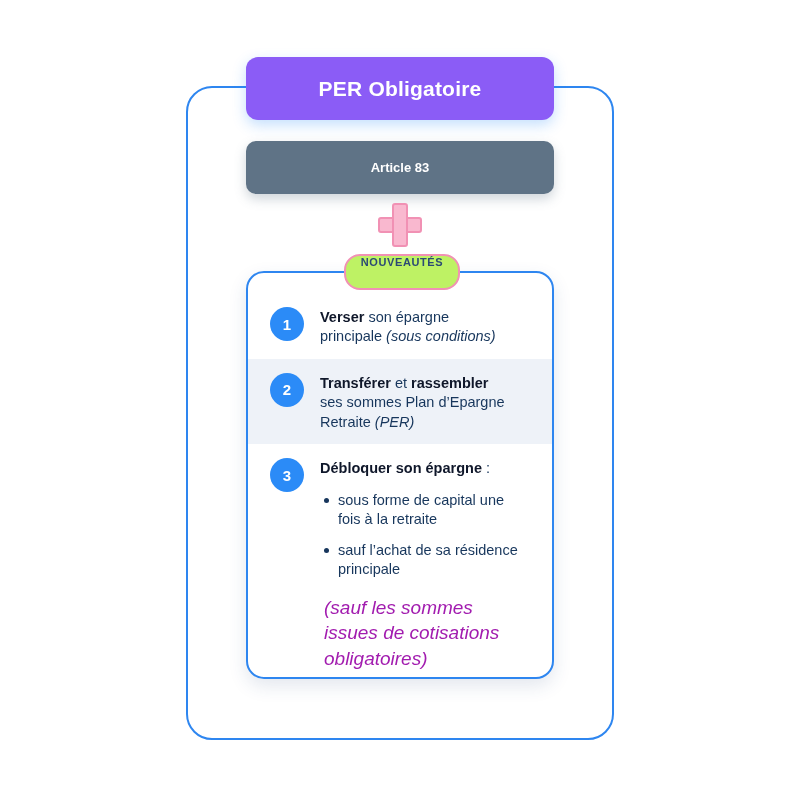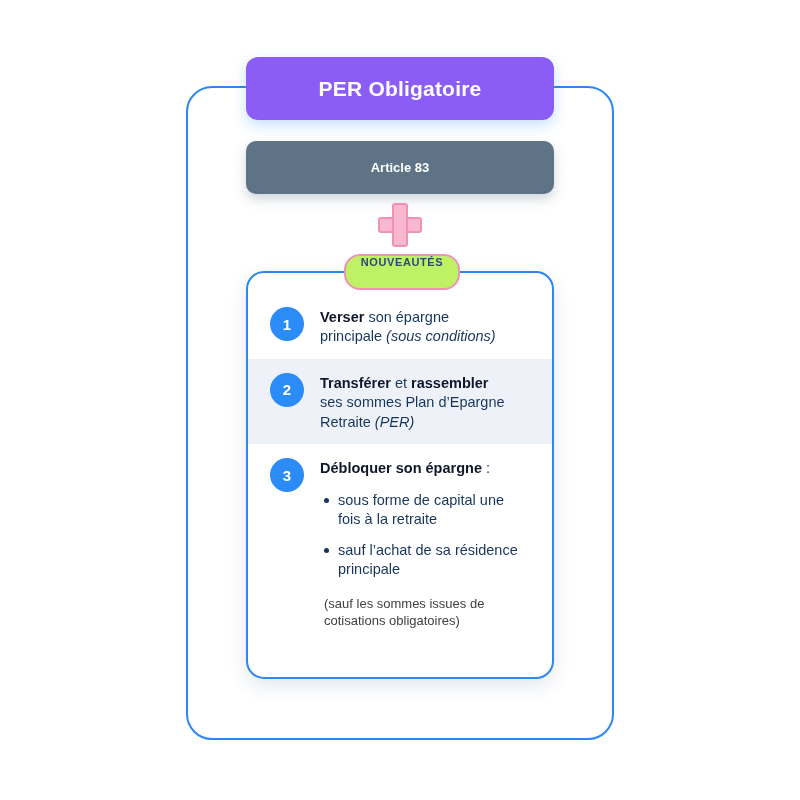--- a/index.html
+++ b/index.html
@@ -185,22 +185,23 @@
     content: "";
     position: absolute;
     left: 0;
     top: 7px;
     width: 5px;
     height: 5px;
     border-radius: 50%;
     background: #17365c;
   }
   .note {
-    font-size: 13px;
-    color: #404040;
+    font-style: italic;
+    font-size: 19px;
+    color: #a21caf;
     line-height: 1.34;
     margin-top: 6px;
     padding-left: 4px;
   }
 </style>
 </head>
 <body>
 
 <div class="canvas">
 

